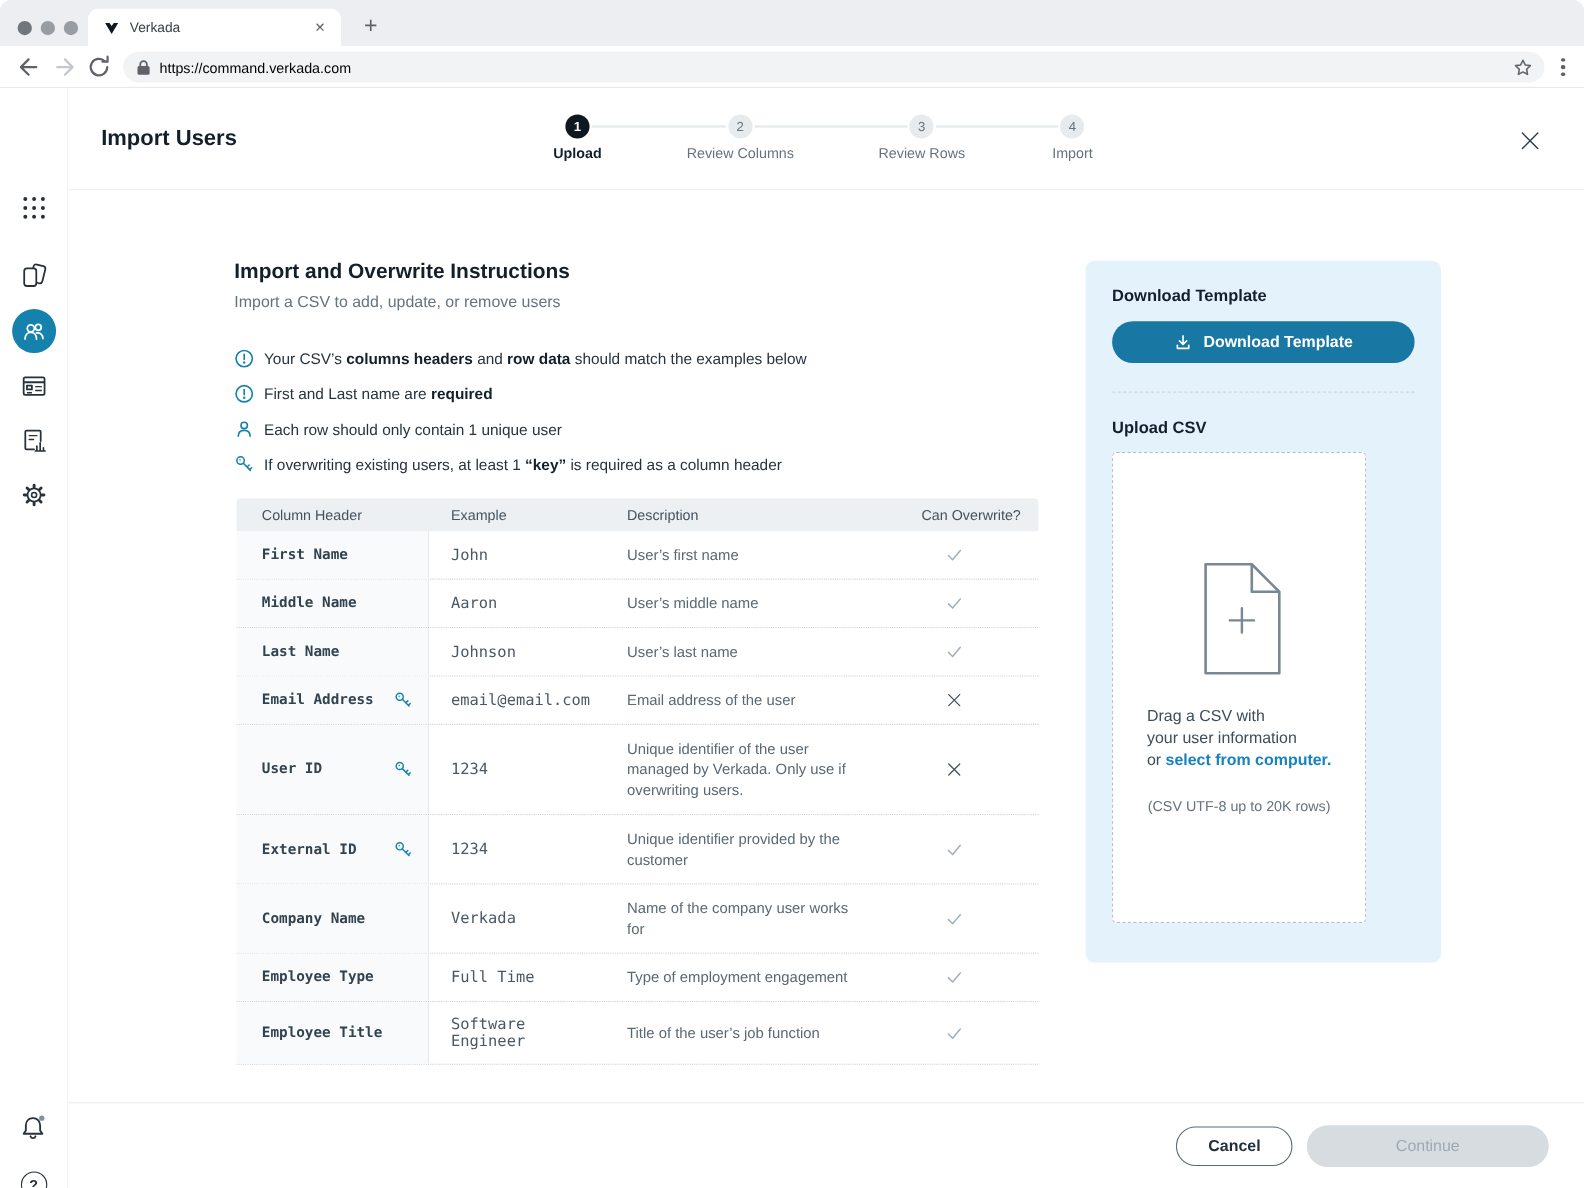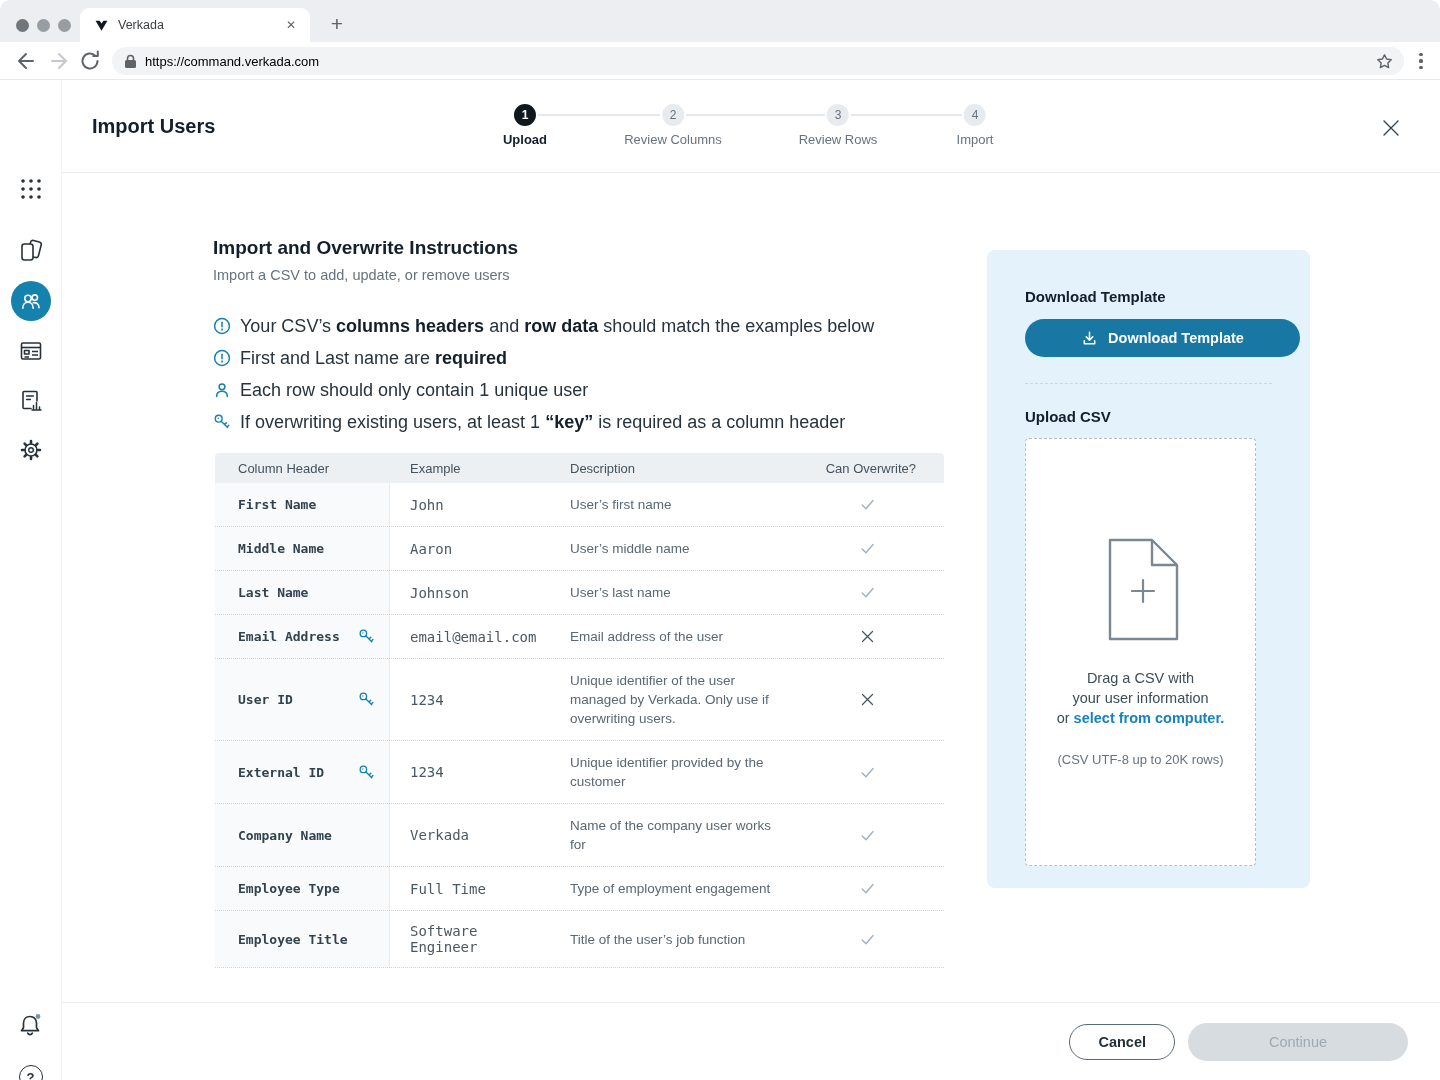--- a/index.html
+++ b/index.html
@@ -38,45 +38,45 @@
   .step.active .step-label { color:#13202B; font-weight:bold; }
   .connector { position:absolute; top:34px; height:1.5px; background:#E5E9EC; }
   .close-btn { position:absolute; right:38px; top:37px; width:22px; height:22px; cursor:pointer; }
 
   .content { position:absolute; left:62px; top:173px; width:1378px; height:829px; background:#fff; overflow:hidden; }
   .sec-title { position:absolute; left:151px; top:64px; font-size:19px; font-weight:bold; color:#13202B; }
   .sec-sub { position:absolute; left:151px; top:94px; font-size:14.5px; color:#66737E; }
   .bullets { position:absolute; left:151px; top:137px; }
   .bullet { display:flex; align-items:center; height:32px; }
   .bullet-ic { width:18px; height:18px; flex:0 0 18px; margin-right:9px; }
-  .bullet-text { font-size:18px; color:#27333D;text-align:right; }
+  .bullet-text { font-size:14px; color:#27333D;text-align:right; }
   .bullet-text b { color:#13202B; }
 
   
   .tbl { position:absolute; left:153px; top:280px; width:729px; }
   .thead { display:flex; height:30px; background:#EDF0F3; border-radius:4px 4px 0 0; align-items:center; font-size:13px; color:#44525D; }
   .th1 { width:175px; padding-left:23px; } .th2 { width:160px; padding-left:20px; }
-  .th3 { width:240px; padding-left:20px; } .th4 { width:154px; text-align:right; padding-right:28px; }
+  .th3 { width:240px; padding-left:20px; } .th4 { width:154px; text-align:right; padding-right:16px; }
   .tr { display:flex; border-bottom:1px dotted #CBD2D8; min-height:44px; align-items:stretch; }
   .td { display:flex; align-items:center; }
   .td1 { width:175px; padding:12px 14px 12px 23px; background:#F8FAFB; border-right:1px solid #E9ECEF;
          font-family:"DejaVu Sans Mono", monospace; font-size:13px; font-weight:bold; color:#32434F; }
   .td1 .keyic { margin-left:auto; }
   .td2 { width:160px; padding:12px 10px 12px 20px; font-family:"DejaVu Sans Mono", monospace; font-size:14px; color:#4A5863; }
   .td3 { width:240px; padding:12px 10px 12px 20px; font-size:13.5px; color:#5A6872; line-height:19px; }
   .td4 { width:154px; justify-content:center; }
 
   
-  .panel { position:absolute; left:925px; top:77px; width:323px; height:638px; background:#E4F2FB; border-radius:8px; padding:38px; }
+  .panel { position:absolute; left:925px; top:64px; width:323px; height:638px; background:#E4F2FB; border-radius:8px; padding:24px; }
   .panel-h { font-size:15px; font-weight:bold; color:#13202B; }
   .dl-btn { margin-top:14px; width:275px; height:38px; background:#1878A3; border:none; border-radius:19px; color:#fff;
             font-family:inherit; font-size:14.5px; font-weight:bold; display:flex; align-items:center; justify-content:center; gap:10px; cursor:pointer; }
   .panel-divider { margin:26px 0 24px 0; border-top:1px dashed #CFD6DB; }
   .dropzone { margin-top:13px; width:231px; height:428px; background:#fff; border:1.5px dashed #B6BFC7; border-radius:4px;
-              display:flex; flex-direction:column; align-items:center; justify-content:center; text-align:center; cursor:pointer; }
+              display:flex; flex-direction:column; align-items:center; justify-content:center; cursor:pointer; }
   .drop-text { margin-top:26px; font-size:14.5px; color:#3E4D58; line-height:20px; }
   .drop-link { color:#1683BE; font-weight:bold; cursor:pointer; }
   .drop-note { margin-top:24px; font-size:13px; color:#66737E; }
 
   
   .footer { position:absolute; left:62px; top:1002px; width:1378px; height:78px; background:#fff; border-top:1px solid #E9ECEF; }
   .btn-cancel { position:absolute; right:265px; top:21px; height:36px; padding:0 28px; background:#fff; border:1px solid #5A6A76;
                 border-radius:18px; font-family:inherit; font-size:14.5px; font-weight:bold; color:#1F2E39; cursor:pointer; }
   .btn-continue { position:absolute; right:32px; top:20px; width:220px; height:38px; background:#D7DCE1; border:none;
                   border-radius:19px; font-family:inherit; font-size:14.5px; color:#9FA9B3; }

